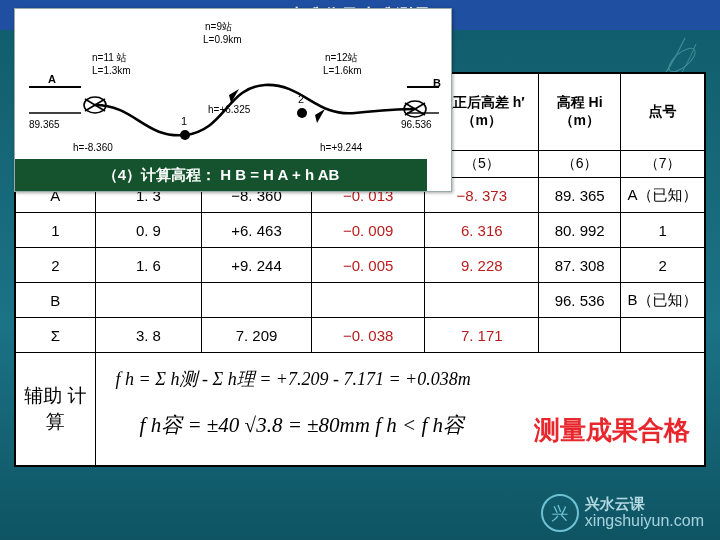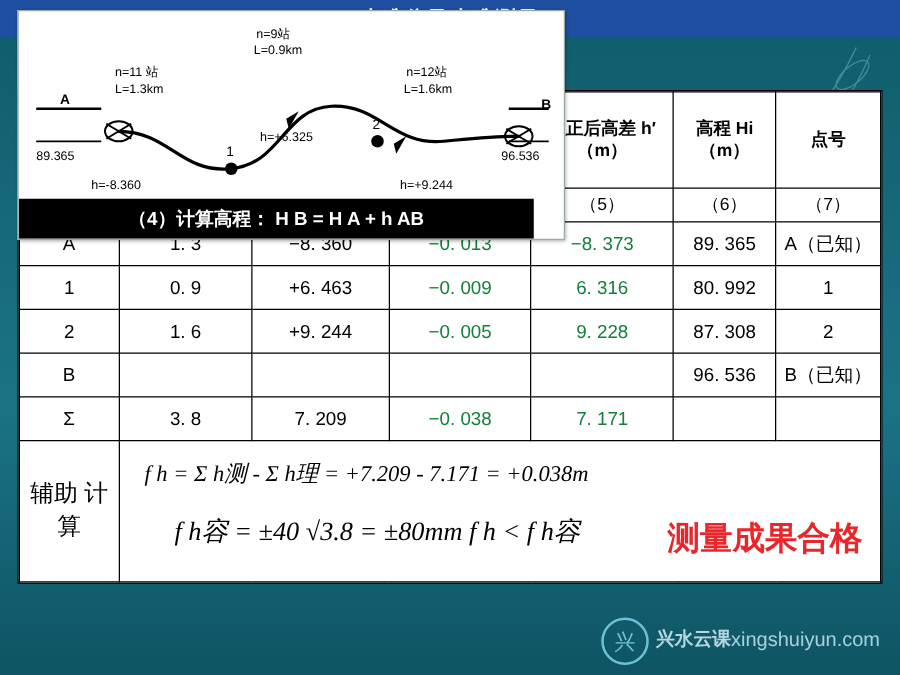--- a/index.html
+++ b/index.html
@@ -41,21 +41,21 @@
     text-align:center;
     vertical-align:middle;
     font-size:14px;
     color:#000;
     padding:2px 3px;
   }
   th{font-weight:bold;font-size:14px;}
   .hdr-row th{height:72px;}
   .numrow td{height:22px;font-size:14px;}
   .datarow td{height:30px;font-size:15px;}
-  .red{color:#15803d;}
+  .red{color:#b91c1c;}
   .small{font-size:12px;}
   .col-pt{width:80px;}
   .col-n{width:110px;}
   .col-h{width:115px;}
   .col-corr{width:120px;}
   .col-hc{width:120px;}
   .col-H{width:82px;}
   .col-no{width:85px;text-align:center;}
   
   .aux td{height:108px;}
@@ -79,37 +79,37 @@
   
   .figure{
     position:absolute;left:14px;top:8px;width:436px;height:182px;
     background:#ffffff;border:1px solid #9aa;
     box-shadow:1px 1px 3px rgba(0,0,0,.35);
     overflow:hidden;
   }
   .figure svg{display:block;}
   .fig-caption{
     position:absolute;left:0;bottom:0;width:412px;height:32px;
-    background:#000000;color:#fff;font-size:15px;font-weight:bold;
+    background:#14532d;color:#fff;font-size:15px;font-weight:bold;
     display:flex;align-items:center;justify-content:center;
   }
   
   .wm{
     position:absolute;right:16px;bottom:8px;
     display:flex;align-items:center;gap:6px;opacity:.85;
   }
   .wm-circle{
     width:34px;height:34px;border-radius:50%;
     border:2px solid #7fd4e8;
     color:#7fd4e8;font-size:17px;
     display:flex;align-items:center;justify-content:center;
   }
   .wm-text{color:#cfeef6;font-size:15px;font-weight:bold;}
   .wm-sub{color:#bfe6f0;font-size:16px;}
-  .wm-col{display:flex;flex-direction:row;line-height:1.1;}
+  .wm-col{display:flex;flex-direction:column;line-height:1.1;}
   .deco{
     position:absolute;right:0;top:30px;width:110px;height:110px;
     opacity:.35;
   }
 </style>
 </head>
 <body>
 
 <div class="bg"></div>
 

